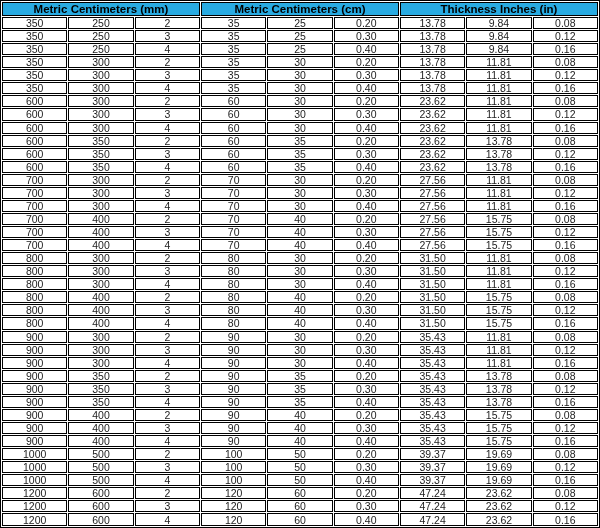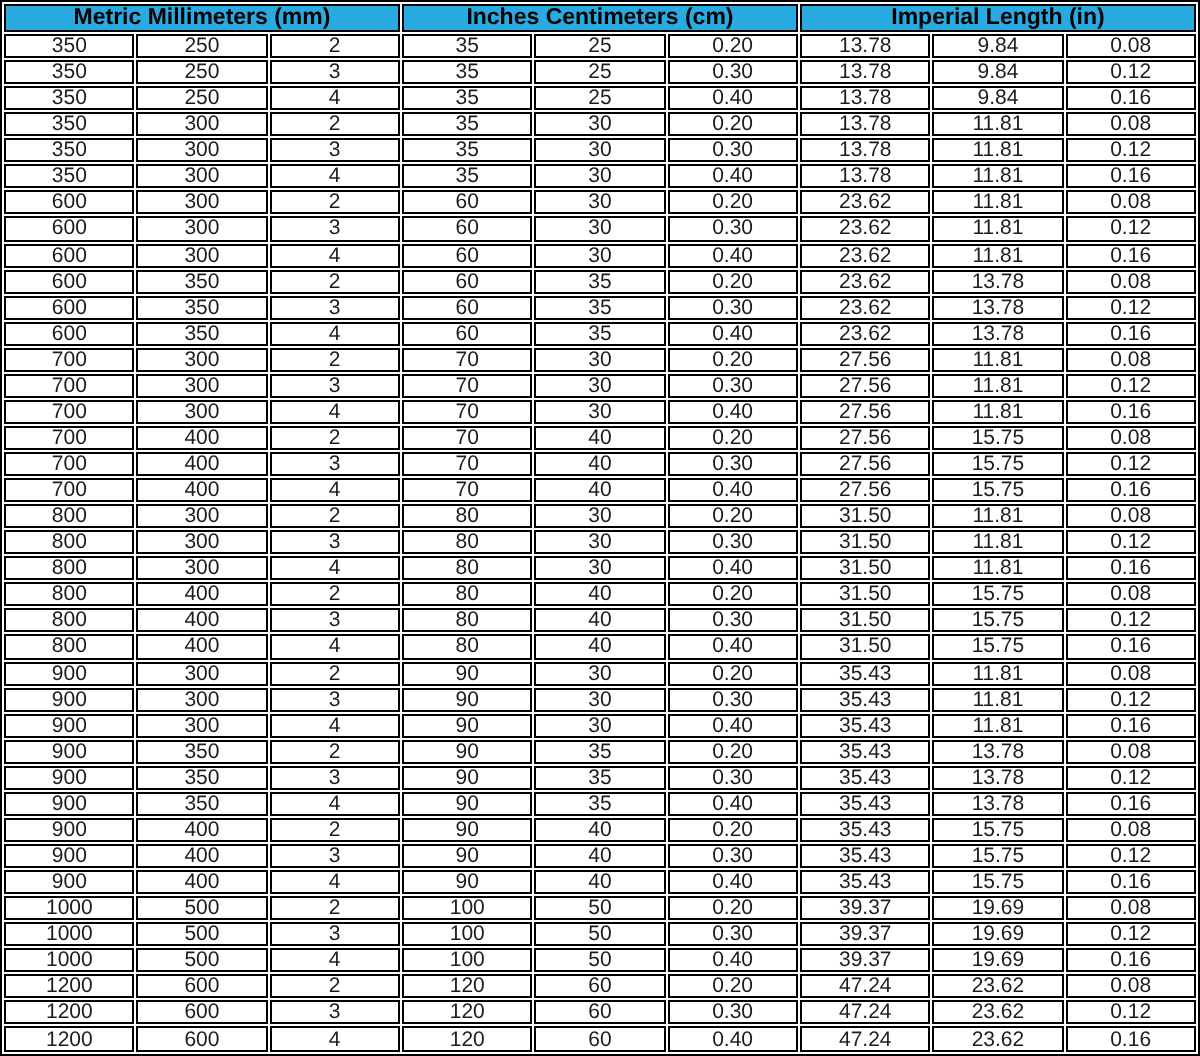--- a/index.html
+++ b/index.html
@@ -41,23 +41,23 @@
     line-height: 10px;
   }
   .gstart { border-left-width: 2px; }
 </style>
 </head>
 <body>
 
 <table class="conv">
   <thead>
     <tr class="group-header-row">
-      <th colspan="3">Metric Millimeters (mm)</th>
-      <th colspan="3" class="gstart">Inches Centimeters (cm)</th>
-      <th colspan="3" class="gstart">Imperial Length (in)</th>
+      <th colspan="3">Metric Centimeters (mm)</th>
+      <th colspan="3" class="gstart">Metric Centimeters (cm)</th>
+      <th colspan="3" class="gstart">Thickness Inches (in)</th>
     </tr>
   </thead>
   <tbody>
       <tr>
         <td>350</td>
         <td>250</td>
         <td>2</td>
         <td class="gstart">35</td>
         <td>25</td>
         <td>0.20</td>

